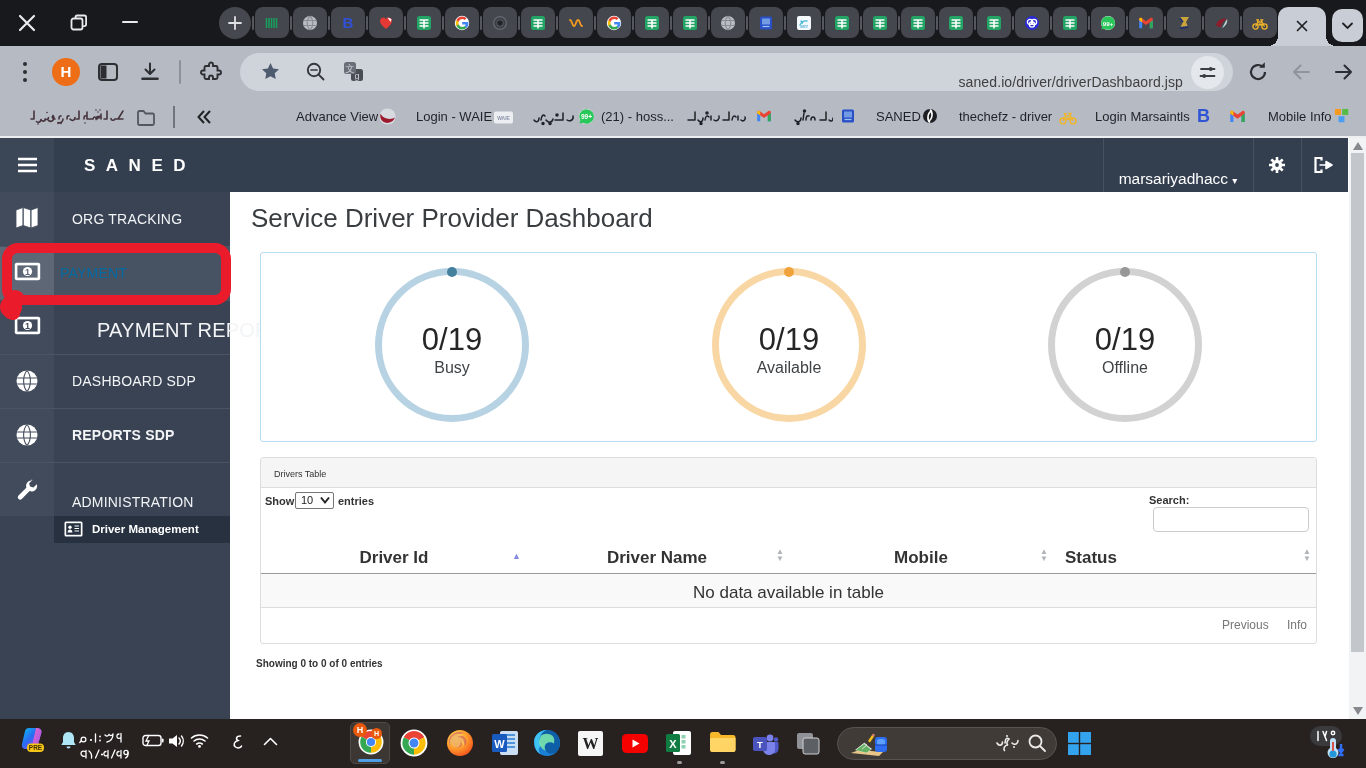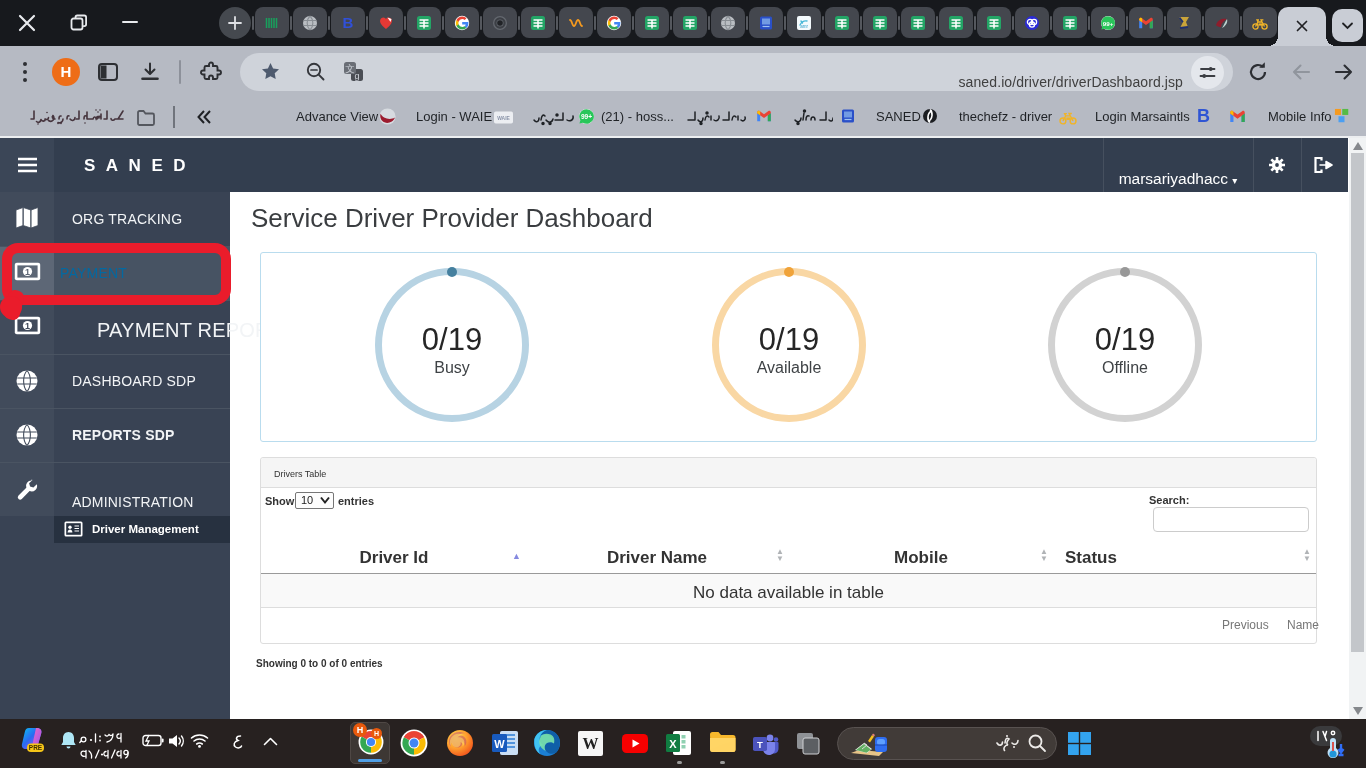--- a/index.html
+++ b/index.html
@@ -506,21 +506,21 @@
 <div class="abs" style="left:776px;top:548px;font-size:8px;color:#b0b3b6;line-height:7px;">▲<br>▼</div>
 <div class="abs" style="left:801px;top:548px;width:240px;text-align:center;font-size:17px;font-weight:bold;color:#333;">Mobile</div>
 <div class="abs" style="left:1040px;top:548px;font-size:8px;color:#b0b3b6;line-height:7px;">▲<br>▼</div>
 <div class="abs" style="left:1065px;top:548px;width:240px;font-size:17px;font-weight:bold;color:#333;">Status</div>
 <div class="abs" style="left:1303px;top:548px;font-size:8px;color:#b0b3b6;line-height:7px;">▲<br>▼</div>
 <div class="abs" style="left:261px;top:573px;width:1055px;height:1px;background:#9a9a9a;"></div>
 <div class="abs" style="left:261px;top:574px;width:1055px;height:34px;background:#f9f9f9;border-bottom:1px solid #ddd;"></div>
 <div class="abs" style="left:261px;top:583px;width:1055px;text-align:center;font-size:17px;color:#333;">No data available in table</div>
 <div class="abs" style="left:256px;top:614px;font-size:10px;font-weight:bold;color:#333;margin-top:44px;">Showing 0 to 0 of 0 entries</div>
 <div class="abs" style="left:1222px;top:618px;font-size:12px;color:#777;">Previous</div>
-<div class="abs" style="left:1287px;top:618px;font-size:12px;color:#777;">Name</div>
+<div class="abs" style="left:1287px;top:618px;font-size:12px;color:#777;">Info</div>
 <div class="abs" style="left:1349px;top:138px;width:17px;height:581px;background:#f1f3f4;"></div>
 <div class="abs" style="left:1351px;top:153px;width:13px;height:499px;background:#c3c6ca;"></div>
 <svg class="abs" style="left:1352.5px;top:142px" width="10" height="8" viewBox="0 0 10 8">
     <path d="M5 0L10 8H0z" fill="#85888c"></path>
   </svg>
 <svg class="abs" style="left:1352.5px;top:707px" width="10" height="8" viewBox="0 0 10 8">
     <path d="M5 8L10 0H0z" fill="#85888c"></path>
   </svg>
 <div class="abs" style="left:0;top:719px;width:1366px;height:49px;background:#272120;"></div>
 <svg class="abs" style="left:20px;top:725px" width="28" height="28" viewBox="0 0 28 28">

